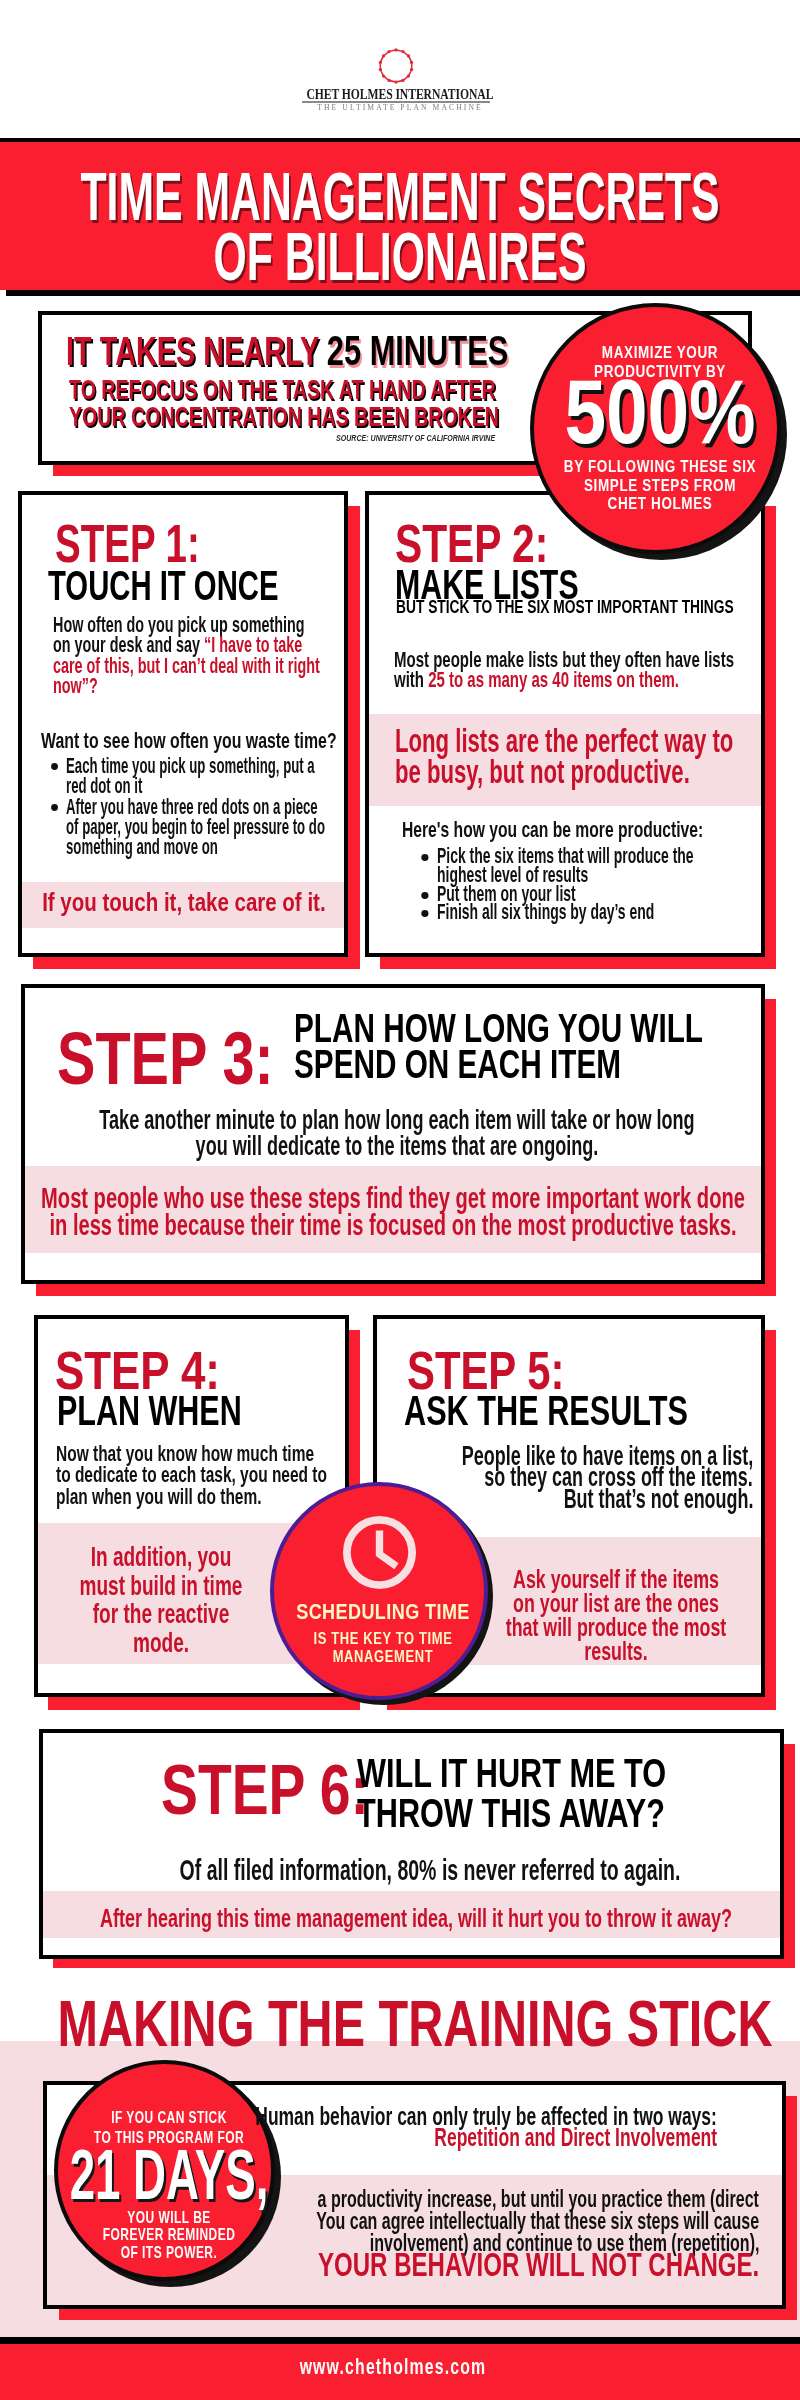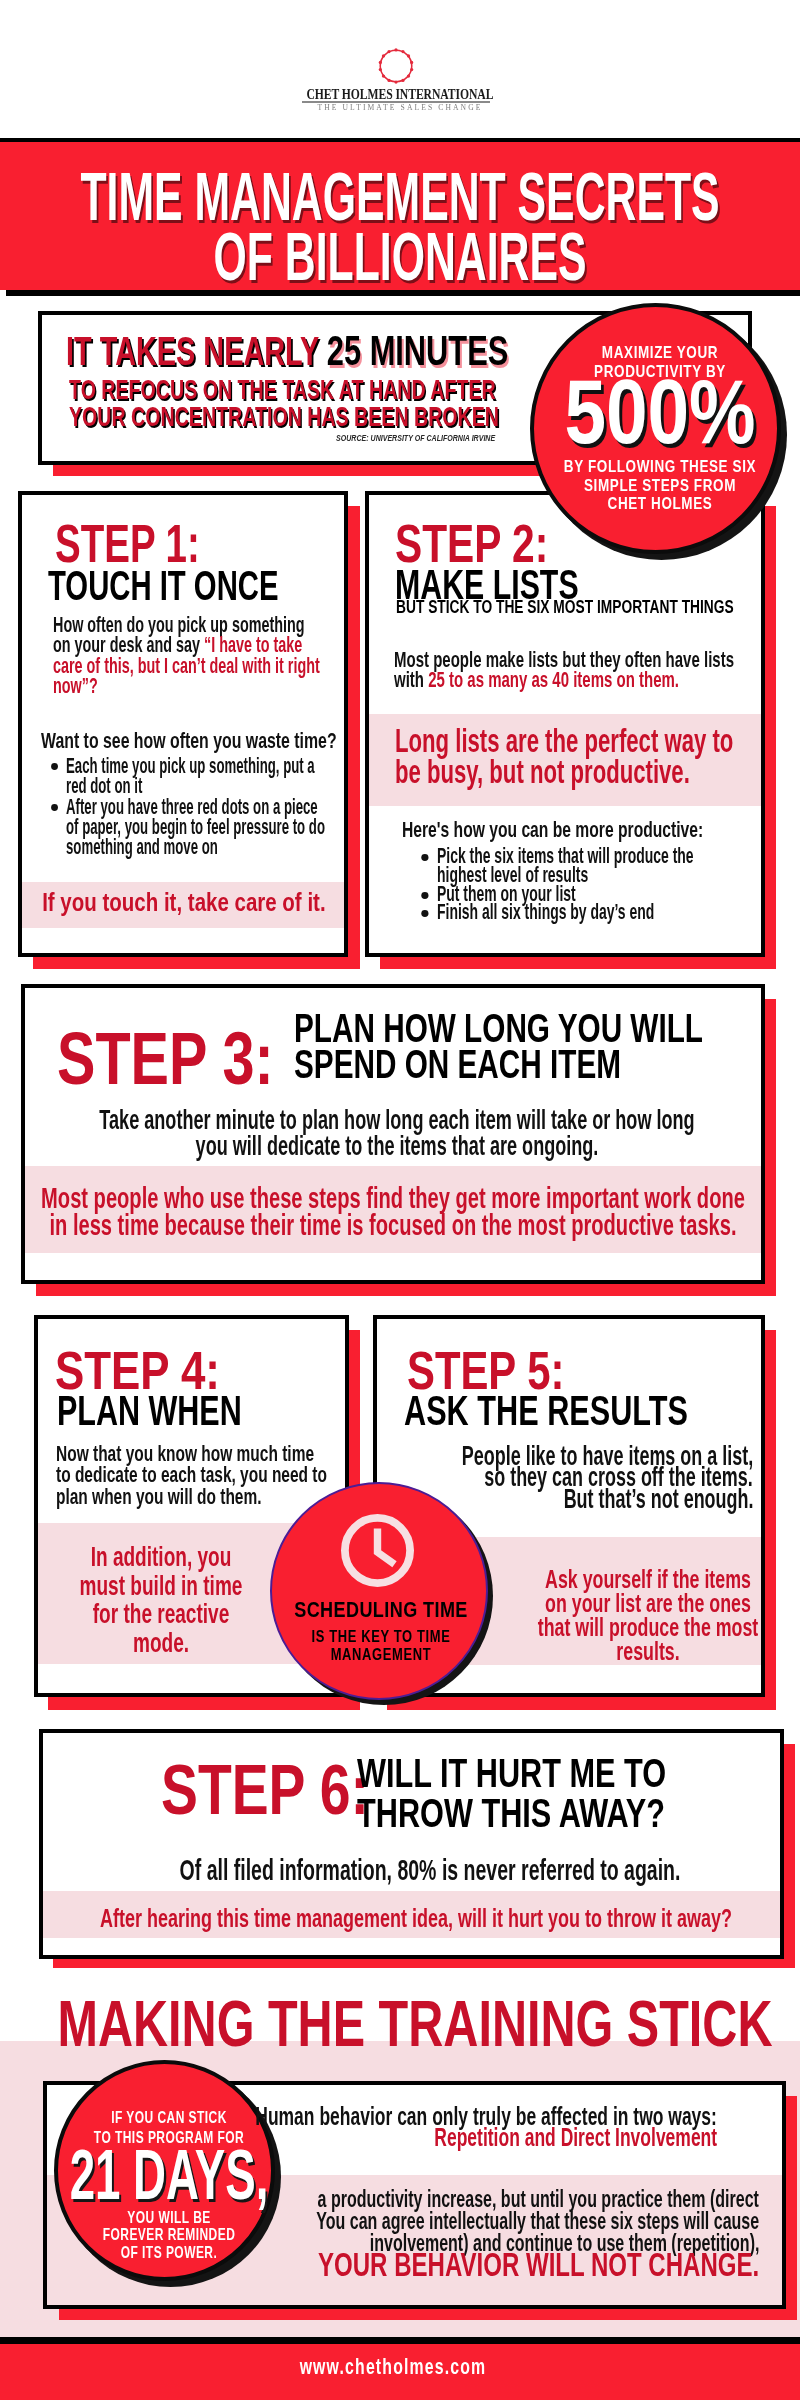--- a/index.html
+++ b/index.html
@@ -177,32 +177,32 @@
   #s5-label{position:absolute;left:30px;top:25px;font-size:53.5px;}
   #s5-label > span{transform:scaleX(.782);}
   #s5-title{position:absolute;left:27px;top:71px;font-size:42.2px;}
   #s5-title > span{transform:scaleX(.727);}
   #s5-para{position:absolute;left:0px;top:127px;width:376px;
     font-size:27px;line-height:21.3px;}
   #s5-para > div{position:relative;height:21.3px;}
   #s5-para span{position:absolute;right:0;white-space:nowrap;
     transform:scaleX(.665);transform-origin:right top;}
   #s5-hl{left:0px;top:218px;width:384px;height:128px;}
-  #s5-hltxt{position:absolute;left:148px;top:248px;width:246px;
+  #s5-hltxt{position:absolute;left:116px;top:248px;width:246px;
     color:var(--red-dark);font-size:26.3px;font-weight:700;line-height:24.1px;}
   #s5-hltxt > div{position:relative;height:24.1px;}
   #s5-hltxt span{position:absolute;left:50%;white-space:nowrap;
     transform:translateX(-50%) scaleX(.677);transform-origin:center center;}
 
   
   #clock-shadow{position:absolute;left:275px;top:1487px;width:218px;height:218px;
     border-radius:50%;background:#141414;z-index:6;}
   #clock-badge{position:absolute;left:270px;top:1482px;width:218px;height:218px;
-    border-radius:50%;background:var(--red-bright);border:2px solid #4c1d95;z-index:7;
-    text-align:center;color:#000000;}
+    border-radius:50%;background:var(--red-bright);border:4px solid #4c1d95;z-index:7;
+    text-align:center;color:#fef9c3;}
   #clock-icon{position:absolute;left:69px;top:30px;}
   #clock-badge > div{position:absolute;left:0;width:218px;}
   #clock-badge div > span{position:absolute;left:50%;white-space:nowrap;transform-origin:center center;}
   #clock-l1{font-weight:700;font-size:22px;line-height:1;letter-spacing:.5px;top:115px;}
   #clock-l1 span{transform:translateX(-50%) scaleX(.82);}
   #clock-l2{font-weight:700;font-size:16.2px;line-height:1;letter-spacing:.8px;top:144px;}
   #clock-l2 span{transform:translateX(-50%) scaleX(.80);}
   #clock-l3{font-weight:700;font-size:16.2px;line-height:1;letter-spacing:.8px;top:162px;}
   #clock-l3 span{transform:translateX(-50%) scaleX(.80);}
 
@@ -286,21 +286,21 @@
           <circle cx="9.17" cy="41.22" r="2.3" fill="#E42A3C"></circle>
           <circle cx="4.77" cy="32.07" r="2.3" fill="#E42A3C"></circle>
           <circle cx="4.77" cy="21.93" r="2.3" fill="#E42A3C"></circle>
           <circle cx="9.17" cy="12.78" r="2.3" fill="#E42A3C"></circle>
           <circle cx="17.11" cy="6.46" r="2.3" fill="#E42A3C"></circle>
         </g>
     </g>
   </svg>
   <div id="logo-name"><span>CHET HOLMES INTERNATIONAL</span></div>
   <div id="logo-rule"></div>
-  <div id="logo-tag">THE ULTIMATE SALES CHANGE</div>
+  <div id="logo-tag">THE ULTIMATE PLAN MACHINE</div>
 </div>
 
 <div id="banner-shadow"></div>
 <div id="banner">
   <div class="banner-line" id="banner-l1">
       <span>TIME MANAGEMENT SECRETS</span>
     </div>
   <div class="banner-line" id="banner-l2">
       <span>OF BILLIONAIRES</span>
     </div>

